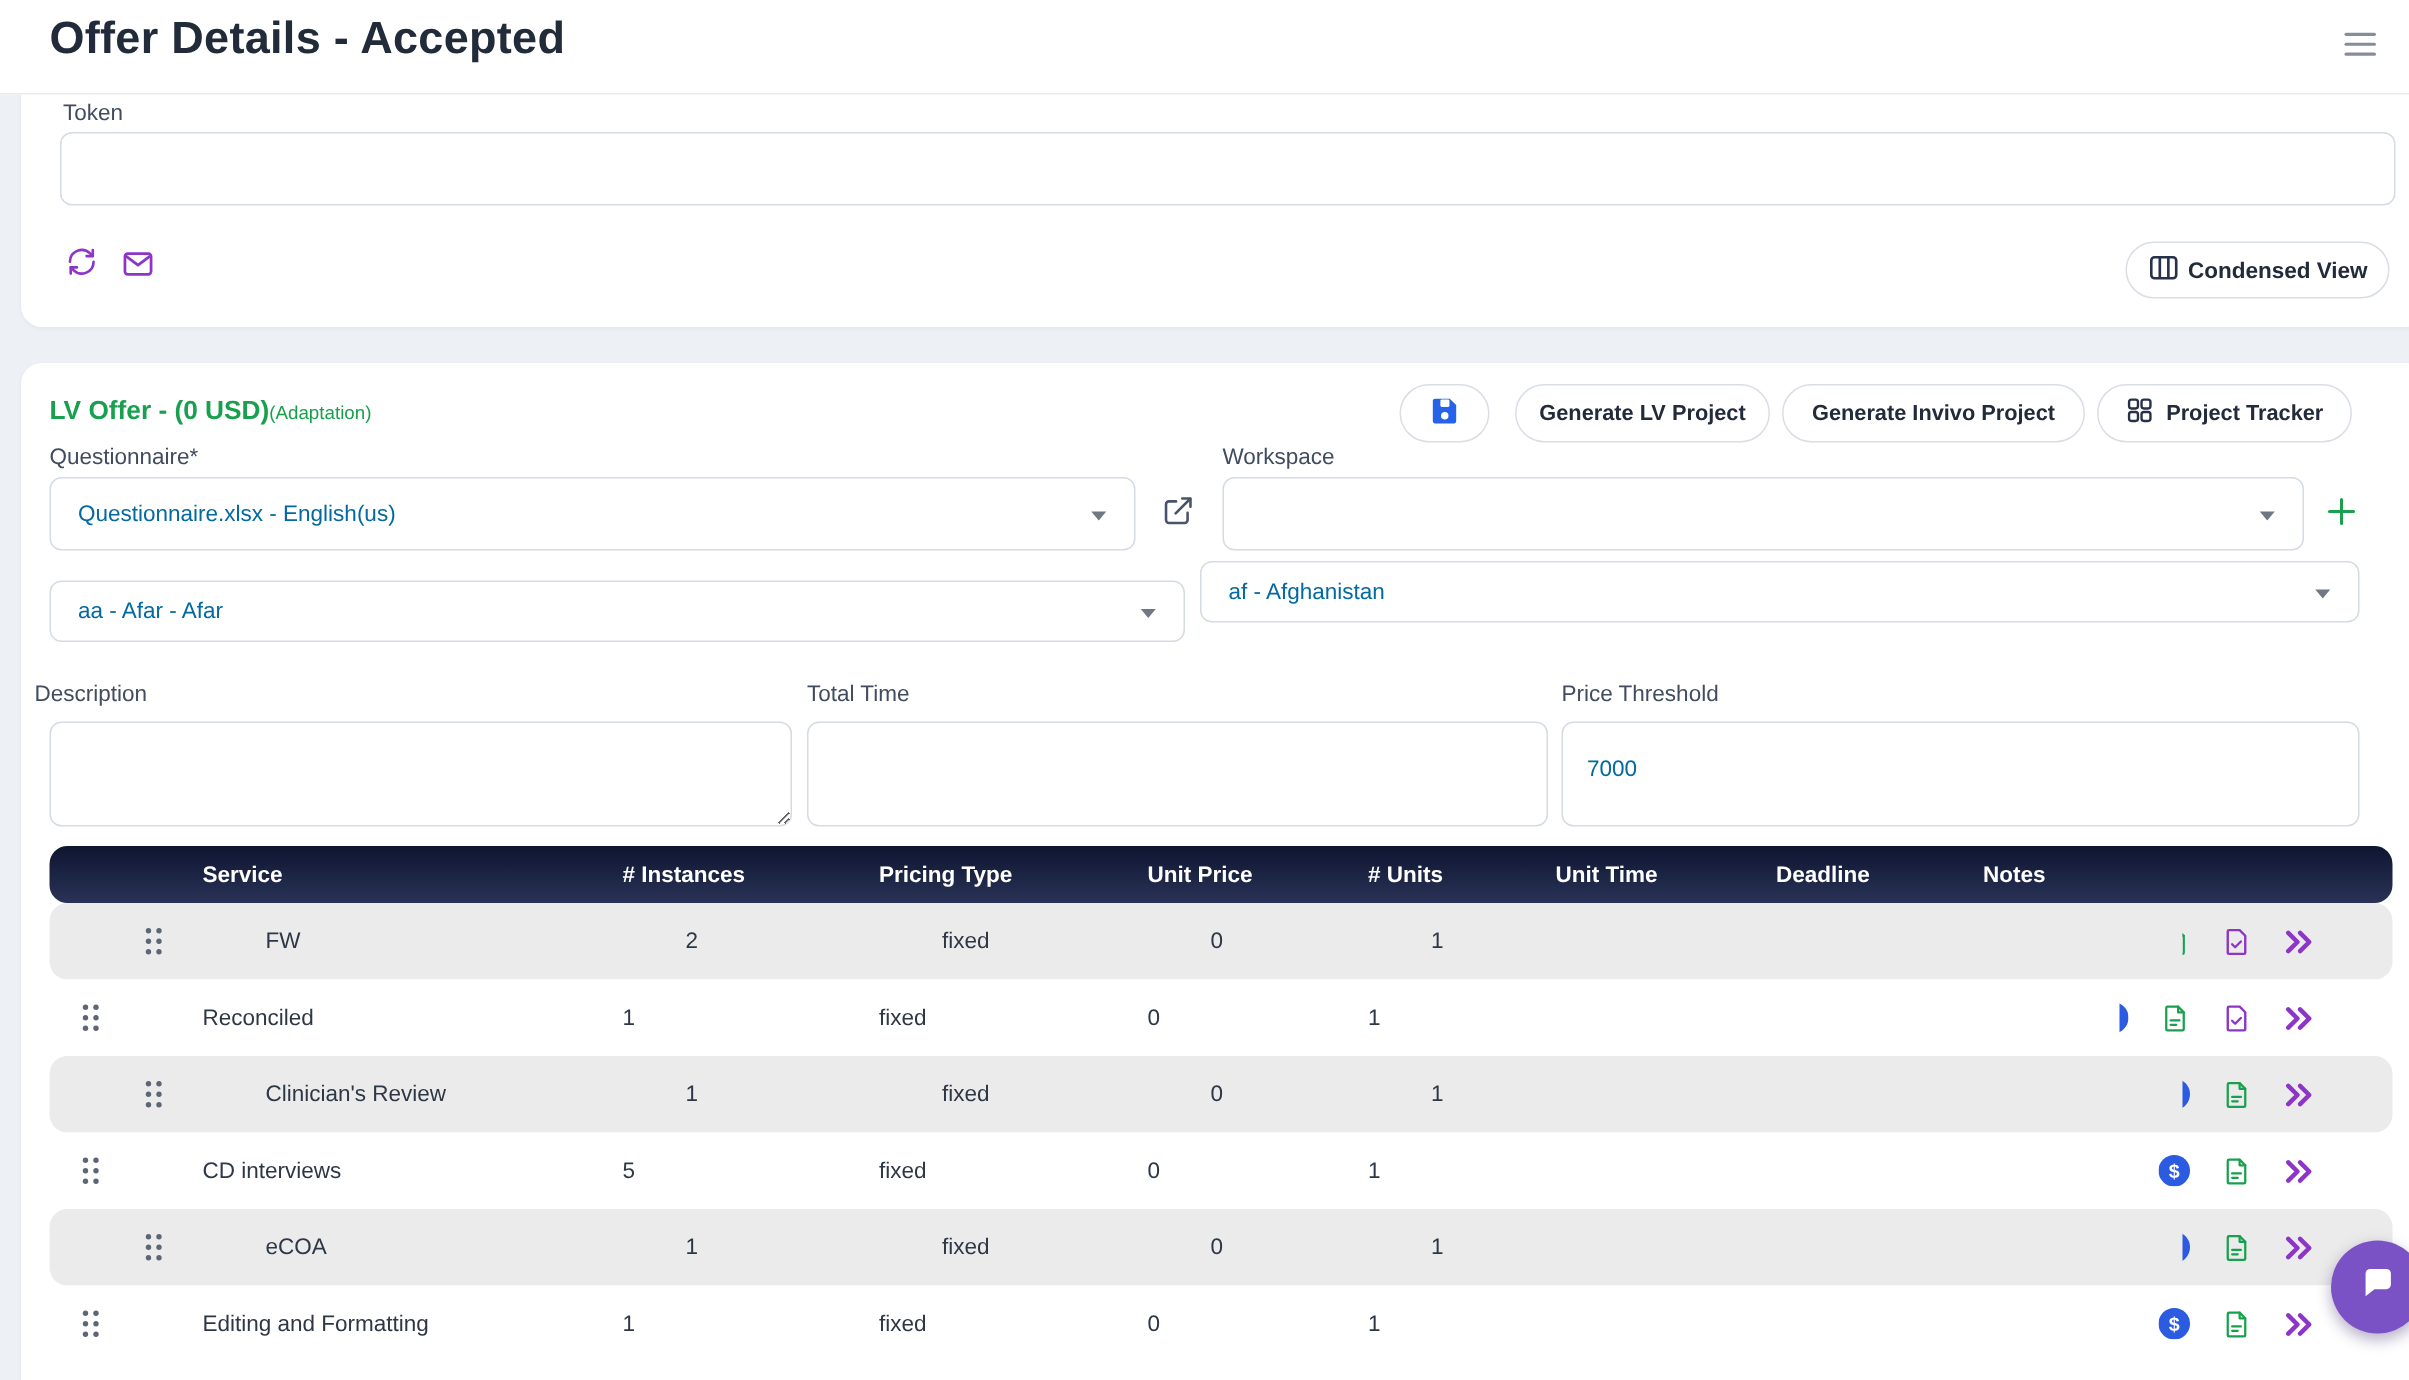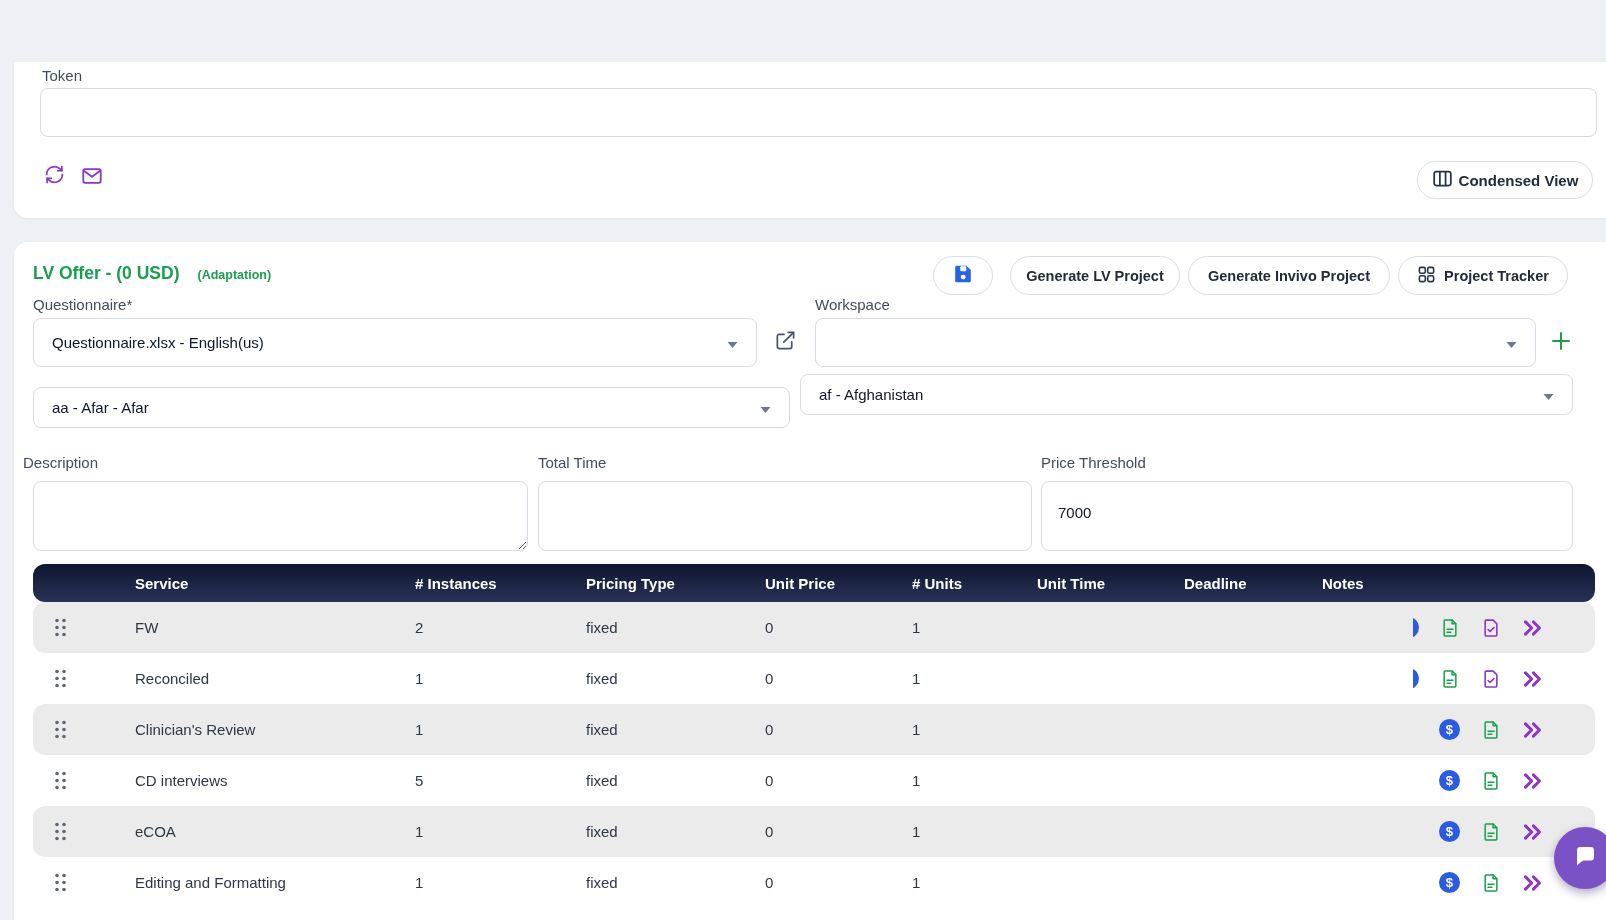--- a/index.html
+++ b/index.html
@@ -14,21 +14,21 @@
   .page-title{position:absolute;left:33px;top:9px;font-size:30px;font-weight:700;letter-spacing:.2px;color:var(--text-dark,#222b3a);}
   .burger{position:absolute;right:21px;top:21px;width:23px;height:17px;cursor:pointer;}
   
   .card{position:absolute;left:14px;right:-12px;background:#fff;box-shadow:0 1px 3px rgba(20,30,60,.05);}
   .card1{top:62px;height:156px;border-radius:0 0 14px 14px;}
   .card2{top:242px;height:820px;border-radius:14px;}
   
   .field-label{position:absolute;font-size:15px;color:var(--text-label,#414c5e);}
   .text-input,.textarea,.select{
     position:absolute;background:#fff;border:1px solid var(--border,#d5dbe3);
-    border-radius:8px;font-family:"Liberation Sans",sans-serif;font-size:15px;color:#0f172a;
+    border-radius:8px;font-family:"Liberation Sans",sans-serif;font-size:15px;color:#0369a1;
     box-sizing:border-box;
   }
   .text-input{padding:0 16px 7px 16px;}
   .text-input.short{padding:0 16px;}
   .textarea{resize:both;padding:12px 16px;}
   .select{display:flex;align-items:center;padding:0 40px 0 18px;cursor:pointer;}
   .select .caret{position:absolute;right:18px;top:50%;transform:translateY(-50%);}
   
   .token-label{left:28px;top:5px;}
   .token-input{left:26px;top:26px;width:1557px;height:49px;}
@@ -38,21 +38,21 @@
   
   .pill{
     display:flex;align-items:center;justify-content:center;gap:8px;
     background:#fff;border:1px solid #d9dee5;border-radius:20px;
     font-size:14.5px;font-weight:700;color:var(--text-dark,#222b3a);cursor:pointer;
     box-sizing:border-box;
   }
   .condensed-btn{position:absolute;left:1403px;top:99px;width:176px;height:38px;gap:6px;font-size:15px;}
   
   .lv-title{position:absolute;left:19px;top:21px;font-size:17.5px;font-weight:700;color:var(--accent-green,#18a04e);}
-  .lv-badge{font-size:12.5px;font-weight:700;margin-left:18px;color:var(--accent-green,#18a04e);}
+  .lv-badge{font-size:12.5px;font-weight:400;margin-left:0;color:var(--accent-green,#18a04e);}
   .btn-save{position:absolute;left:919px;top:14px;width:60px;height:39px;}
   .btn-genlv{position:absolute;left:996px;top:14px;width:170px;height:39px;}
   .btn-invivo{position:absolute;left:1174px;top:14px;width:202px;height:39px;}
   .btn-tracker{position:absolute;left:1384px;top:14px;width:170px;height:39px;}
   .q-label{left:19px;top:54px;}
   .q-select{left:19px;top:76px;width:724px;height:49px;}
   .ext-link{position:absolute;left:760px;top:87px;width:24px;height:24px;cursor:pointer;}
   .ws-label{left:801px;top:54px;}
   .ws-select{left:801px;top:76px;width:721px;height:49px;}
   .plus-btn{position:absolute;left:1535px;top:87px;width:24px;height:24px;cursor:pointer;}
@@ -69,38 +69,48 @@
   .thead,.trow{
     display:grid;align-items:center;
     grid-template-columns:102px 280px 171px 179px 147px 125px 147px 138px 91px 1fr;
     border-radius:12px;
   }
   .thead{
     height:38px;color:#fff;font-weight:700;font-size:15px;
     background:linear-gradient(180deg,var(--navy-top,#0e1530) 0%,var(--navy-bottom,#2a3357) 100%);
   }
   .trow{height:51px;font-size:15px;color:#2e3746;background:#fff;}
-  .trow.striped{background:var(--row-stripe,#ebebeb);}
+  .trow.striped{background:var(--row-stripe,#ebebeb);padding-left:42px;}
   .cell{overflow:hidden;white-space:nowrap;}
   .c-drag{padding-left:20px;display:flex;align-items:center;}
   .drag-handle{cursor:grab;display:inline-flex;}
   .c-actions{display:flex;justify-content:flex-end;align-items:center;gap:21px;padding-right:52px;}
   .act{display:inline-flex;cursor:pointer;}
   
   .chat-fab{
     position:absolute;left:1554px;top:827px;width:62px;height:62px;border-radius:50%;
     background:var(--chat-purple,#7a52c5);display:flex;align-items:center;justify-content:center;
     box-shadow:0 4px 10px rgba(40,20,90,.35);cursor:pointer;z-index:10;
   }
 </style>
 </head>
 <body>
 
 <div id="app" style="--page-bg: #edf1f6; --border: #d5dbe3; --text-dark: #222b3a; --text-label: #414c5e; --accent-green: #18a04e; --accent-purple: #8d35c6; --accent-blue: #2a5be0; --navy-top: #0e1530; --navy-bottom: #2a3357; --row-stripe: #ebebeb; --chat-purple: #7a52c5;">
 
+  <div class="topbar">
+    <div class="page-title">Offer Details - Accepted</div>
+    <span class="burger">
+      <svg viewBox="0 0 24 18" width="23" height="17" fill="none" stroke="#868d98" stroke-width="2.2" stroke-linecap="round">
+          <path d="M2 2h20"></path>
+          <path d="M2 9h20"></path>
+          <path d="M2 16h20"></path>
+        </svg>
+    </span>
+  </div>
 
   <div class="card card1">
     <div class="field-label token-label">Token</div>
     <input class="text-input short token-input" value="" style="">
     <span class="icon-btn icon-refresh">
       <svg viewBox="0 0 24 24" width="21" height="21" fill="none" stroke="currentColor" stroke-width="2" stroke-linecap="round" stroke-linejoin="round">
           <path d="M21 12a9 9 0 0 1-15.3 6.4L3.6 16.3"></path>
           <path d="M3.6 21v-4.7h4.7"></path>
           <path d="M3 12a9 9 0 0 1 15.3-6.4l2.1 2.1"></path>
           <path d="M20.4 3v4.7h-4.7"></path>

